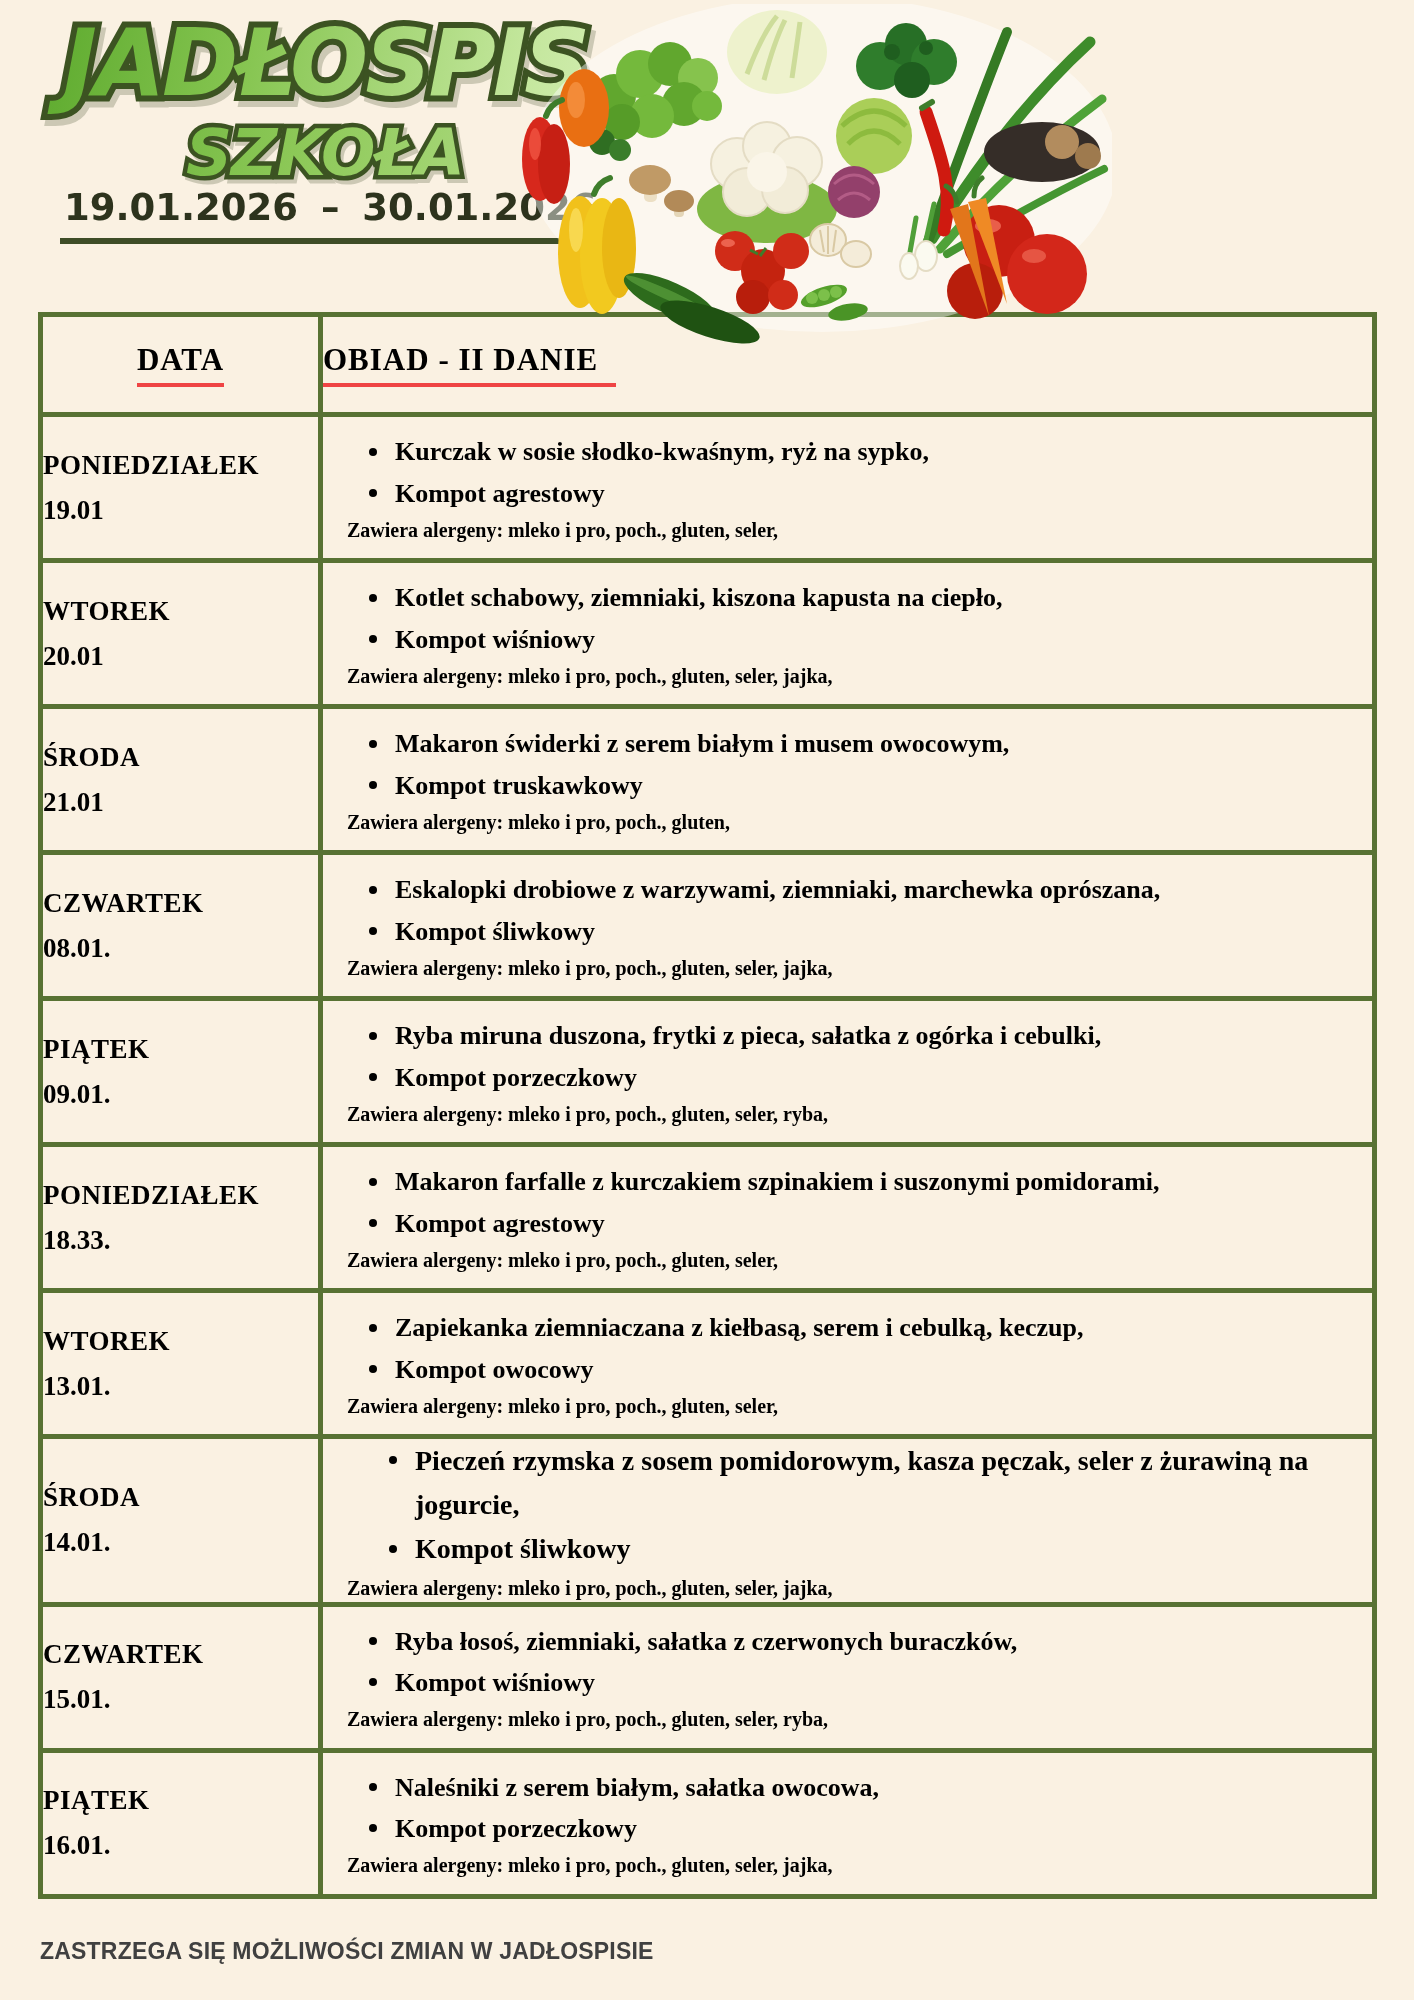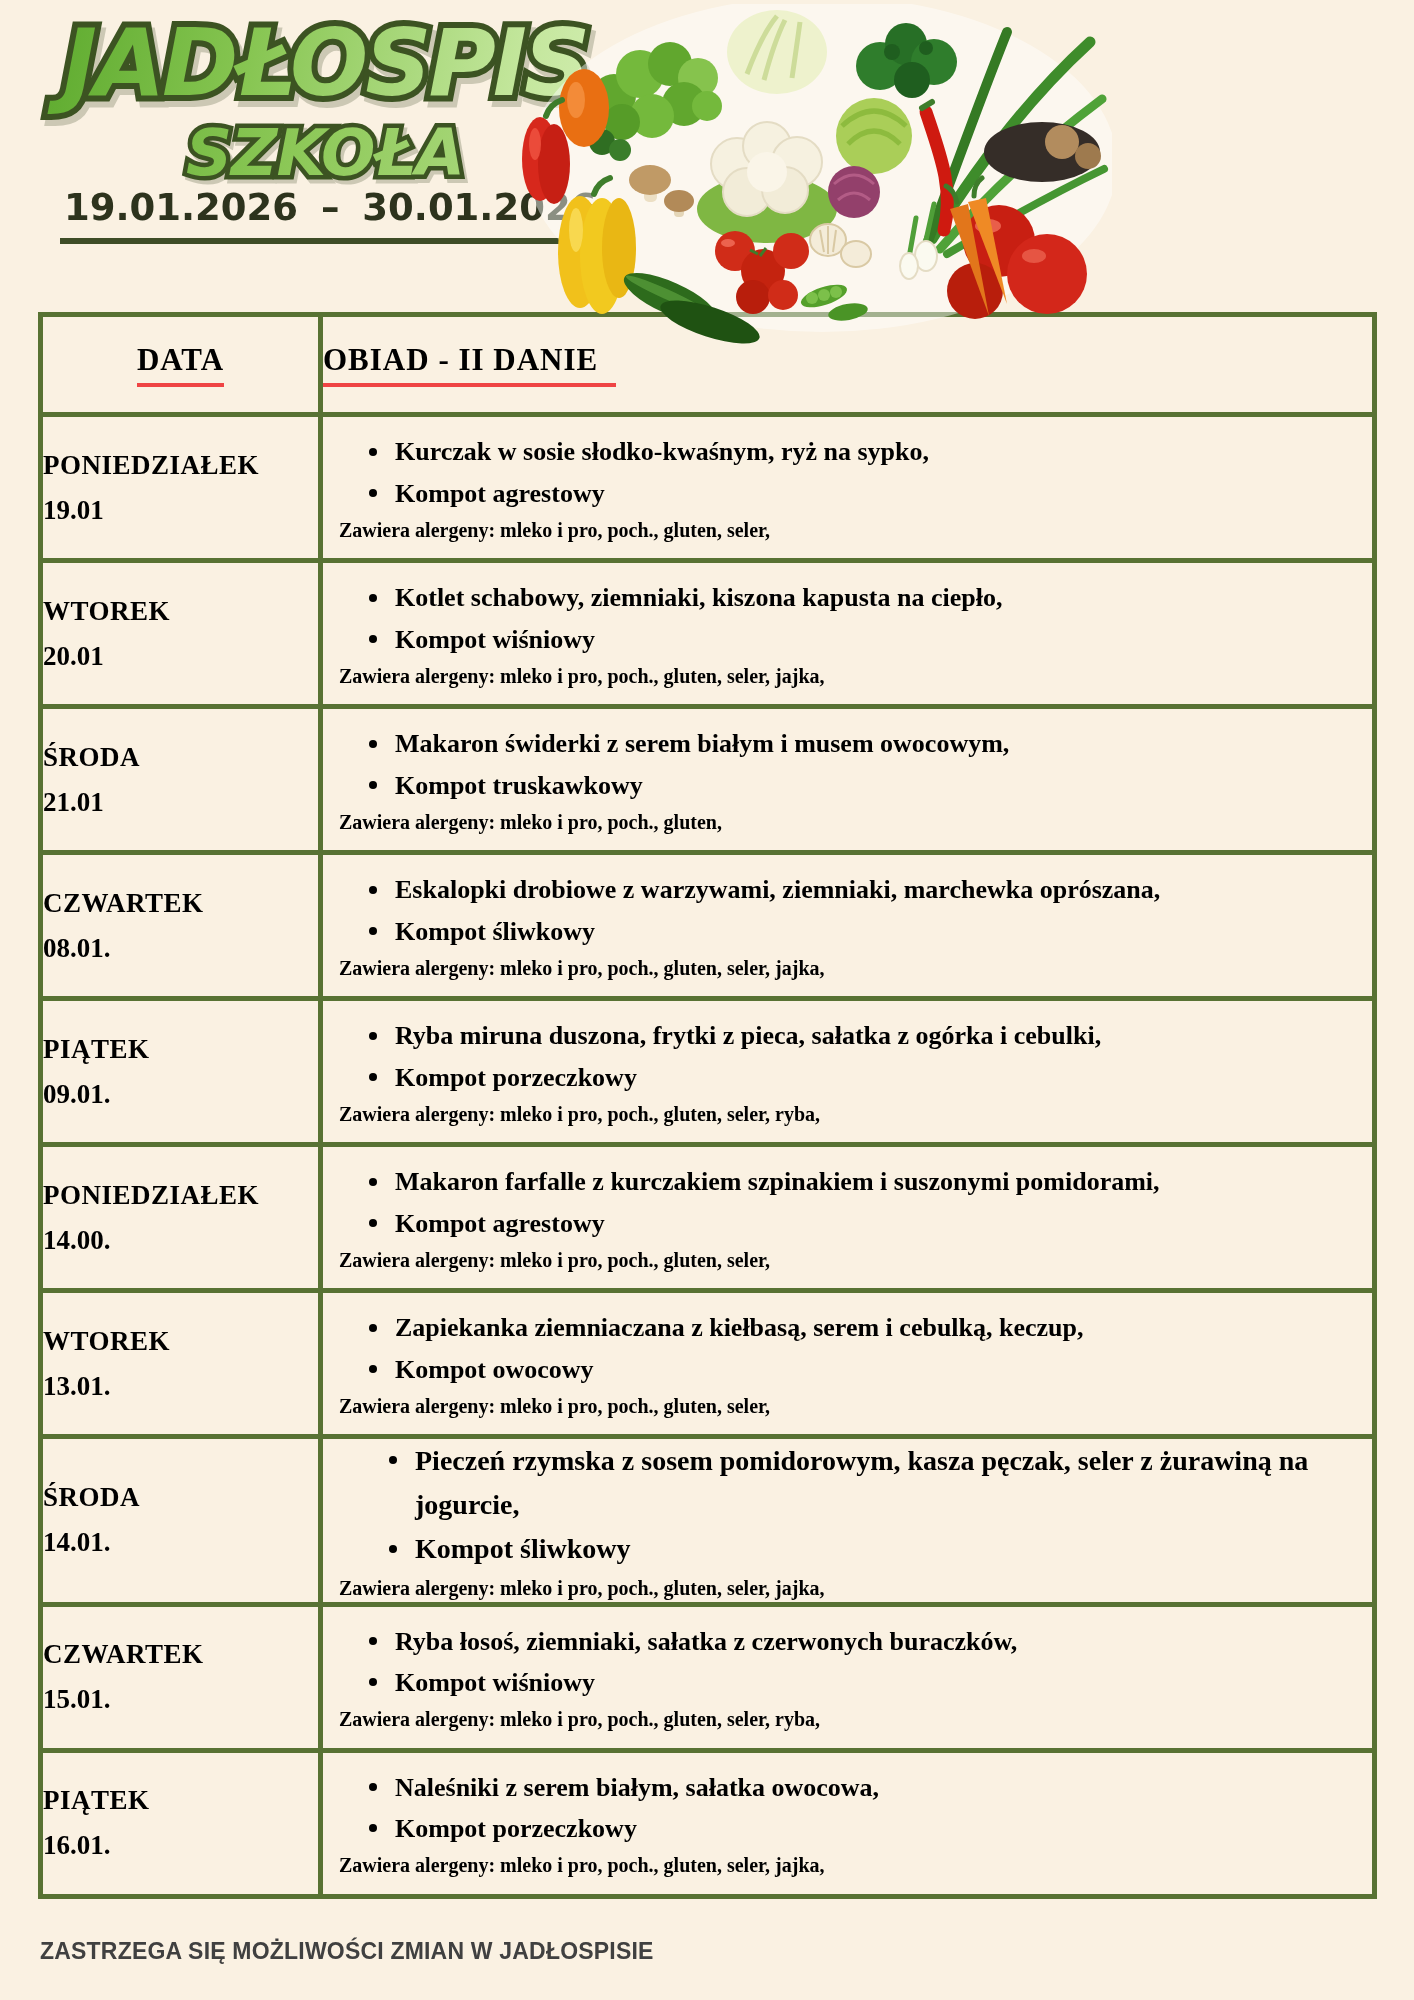--- a/index.html
+++ b/index.html
@@ -98,21 +98,21 @@
   td.menu-cell li{
     position:relative;
     padding-left:72px;padding-right:6px;
     font-weight:bold;font-size:26px;line-height:1.58;
   }
   td.menu-cell li::before{
     content:"";position:absolute;left:46px;top:0.62em;
     width:8px;height:8px;border-radius:50%;background:#000;
   }
   td.menu-cell .allergens{
-    padding-left:16px;
+    padding-left:24px;
     font-weight:bold;font-size:20px;line-height:1.4;
     margin-top:2px;
   }
   tbody tr:nth-child(8) li{font-size:28px;margin-left:20px;}
 
   
   .footer-note{
     position:absolute;left:40px;top:1938px;z-index:2;
     font-family:"Liberation Sans", sans-serif;
     font-weight:bold;font-size:23px;color:#404040;
@@ -331,21 +331,21 @@
         <ul class="dish-list">
           <li>Ryba miruna duszona, frytki z pieca, sałatka z ogórka i cebulki,</li>
           <li>Kompot porzeczkowy</li>
         </ul>
         <div class="allergens">Zawiera alergeny: mleko i pro, poch., gluten, seler, ryba,</div>
       </td>
     </tr>
     <tr>
       <td class="day-cell">
         <div class="day-name">PONIEDZIAŁEK</div>
-        <div class="day-date">14.00.</div>
+        <div class="day-date">18.33.</div>
       </td>
       <td class="menu-cell">
         <ul class="dish-list">
           <li>Makaron farfalle z kurczakiem szpinakiem i suszonymi pomidorami,</li>
           <li>Kompot agrestowy</li>
         </ul>
         <div class="allergens">Zawiera alergeny: mleko i pro, poch., gluten, seler,</div>
       </td>
     </tr>
     <tr>

